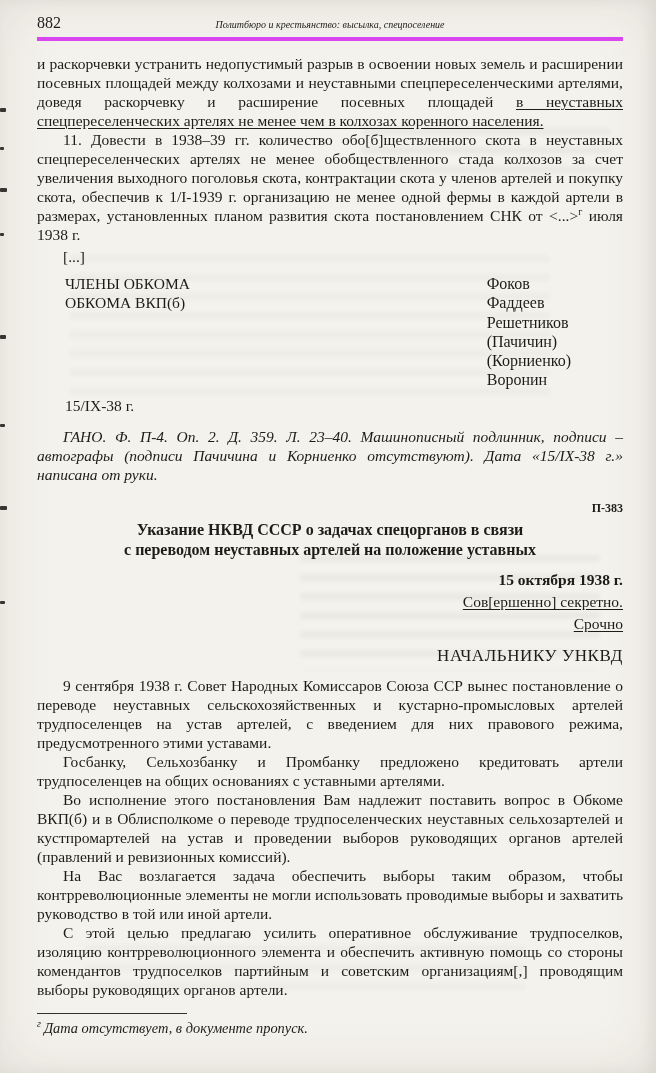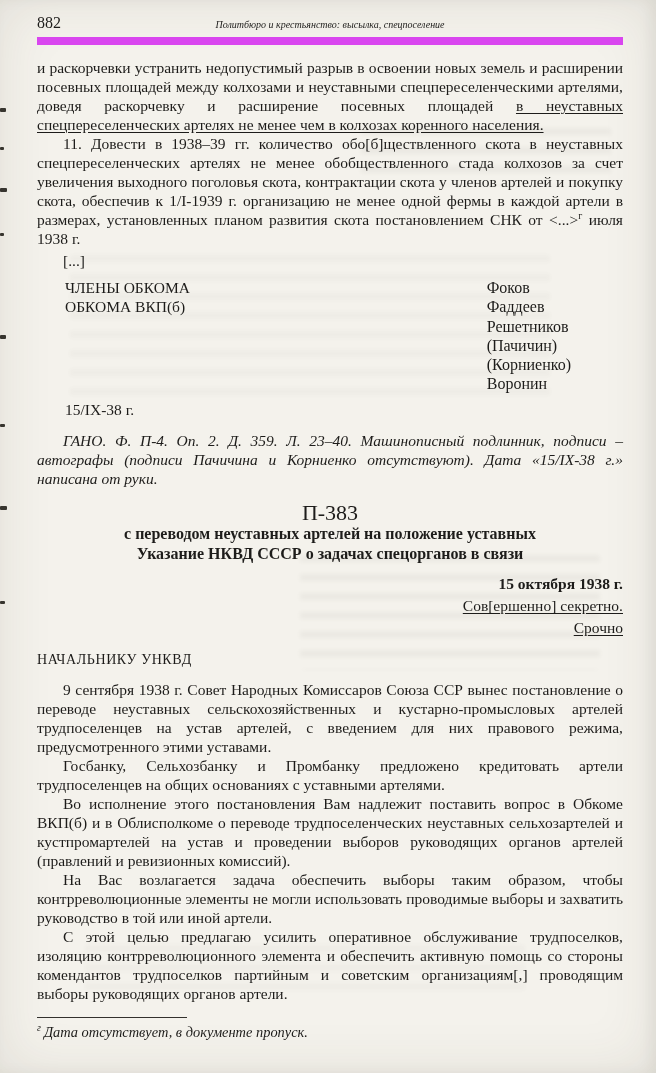--- a/index.html
+++ b/index.html
@@ -10,46 +10,46 @@
     background:#f4f2ec;
     box-shadow:inset 0 0 55px rgba(70,60,40,0.10), inset -6px 0 14px rgba(0,0,0,0.05);
     font-family:"Liberation Serif","DejaVu Serif",serif;
     color:#1d1c1a;
     overflow:hidden;
   }
   .content{position:relative;padding:14px 33px 0 37px;z-index:2;}
   
   .running-header{
     display:flex;align-items:baseline;
-    border-bottom:8px solid #d946ef;
+    border-bottom:4px solid #d946ef;
     padding-bottom:5px;margin-bottom:13px;
   }
   .pagenum{width:70px;font-size:16px;}
   .htitle{flex:1;text-align:center;font-style:italic;font-size:10px;}
   .hspacer{width:70px;}
   
   p{margin:0;font-size:15.5px;line-height:19px;text-align:justify;}
   .indent{text-indent:26px;}
   .u{text-decoration:underline;text-underline-offset:2px;}
   sup.fnmark{font-size:10px;vertical-align:super;line-height:0;}
   .omission{margin-top:3px;}
   
   .sig-row{display:flex;justify-content:space-between;margin-top:8px;padding-left:28px;}
   .sig-label div{font-size:15.5px;line-height:19px;}
   .sig-names{margin-right:52px;}
   .sig-names div{font-size:16px;line-height:19.3px;}
   .sig-date{margin-top:6px;padding-left:28px;text-align:left;}
   
   .archival{margin-top:12px;font-style:italic;}
   
-  .doc-number{margin-top:15px;text-align:center;font-weight:normal;font-size:22px;line-height:19px;}
+  .doc-number{margin-top:15px;text-align:right;font-weight:bold;font-size:12px;line-height:19px;}
   .doc-title{text-align:center;font-weight:bold;font-size:16px;line-height:20px;margin-top:2px;}
   .doc-date{text-align:right;font-weight:bold;font-size:15.5px;line-height:19px;margin-top:10px;}
   .classif{text-align:right;font-size:15.5px;line-height:19px;margin-top:3px;}
-  .addressee{text-align:left;font-size:14px;line-height:19px;margin:13px 0 11px;letter-spacing:0.6px;}
+  .addressee{text-align:right;font-size:17px;line-height:19px;margin:13px 0 11px;letter-spacing:0.6px;}
   
   .footnote-sep{width:150px;border-top:1.4px solid #33312d;margin-top:14px;margin-bottom:5px;}
   .footnote{font-style:italic;font-size:14.4px;line-height:18px;text-align:left;}
   .footnote .fn-text{margin-left:3px;}
   
   .ghost{
     position:absolute;z-index:1;
     background:repeating-linear-gradient(180deg,
       rgba(75,70,60,0.16) 0px, rgba(75,70,60,0.16) 7px,
       rgba(0,0,0,0) 7px, rgba(0,0,0,0) 19px);
@@ -105,22 +105,22 @@
         <div>(Корниенко)</div>
         <div>Воронин</div>
       </div>
     </div>
     <p class="sig-date">15/IX-38 г.</p>
 
     <p class="archival indent">ГАНО. Ф. П-4. Оп. 2. Д. 359. Л. 23–40. Машинописный подлинник, подписи – автографы (подписи Пачичина и Корниенко отсутствуют). Дата «15/IX-38 г.» написана от руки.</p>
 
     <div class="doc-number">П-383</div>
     <div class="doc-title">
+      <div>Указание НКВД СССР о задачах спецорганов в связи</div>
       <div>с переводом неуставных артелей на положение уставных</div>
-      <div>Указание НКВД СССР о задачах спецорганов в связи</div>
     </div>
 
     <div class="doc-date">15 октября 1938 г.</div>
     <div class="classif"><span class="u">Сов[ершенно] секретно.</span></div>
     <div class="classif"><span class="u">Срочно</span></div>
 
     <div class="addressee">НАЧАЛЬНИКУ УНКВД</div>
 
     <p class="indent">9 сентября 1938 г. Совет Народных Комиссаров Союза ССР вынес постановление о переводе неуставных сельскохозяйственных и кустарно-промысловых артелей трудпоселенцев на устав артелей, с введением для них правового режима, предусмотренного этими уставами.</p>
     <p class="indent">Госбанку, Сельхозбанку и Промбанку предложено кредитовать артели трудпоселенцев на общих основаниях с уставными артелями.</p>

